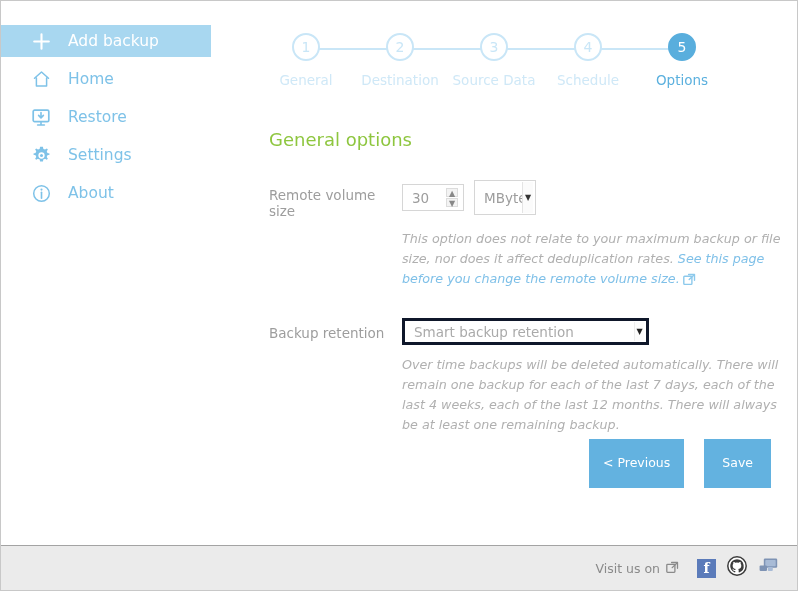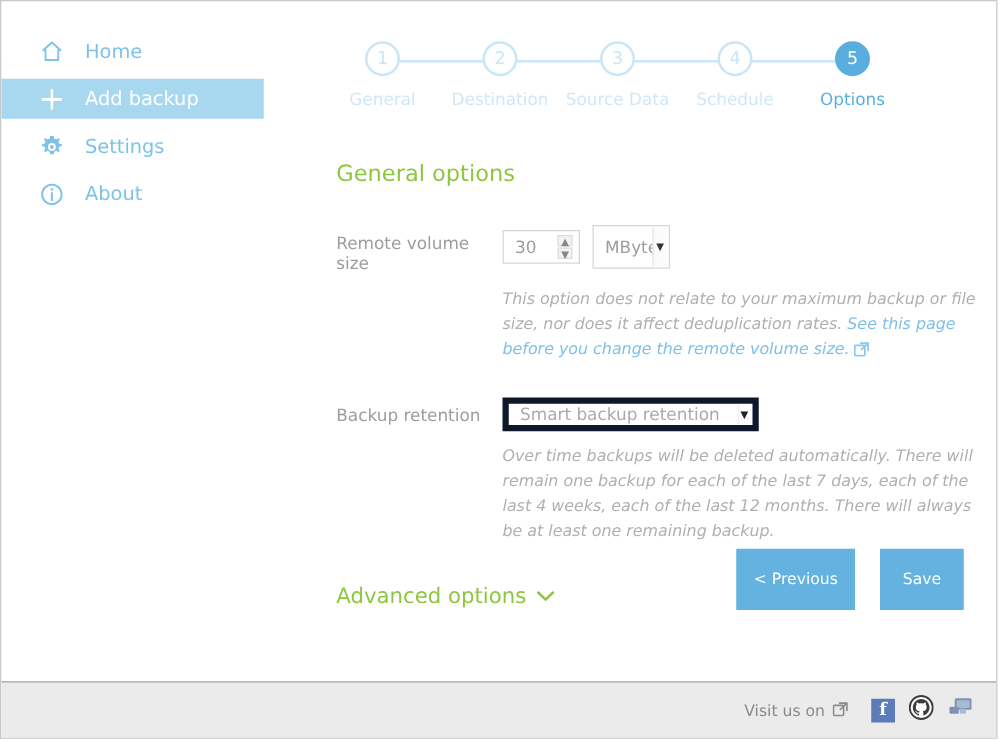--- a/index.html
+++ b/index.html
@@ -212,23 +212,23 @@
     align-items: center;
     justify-content: center;
     border-left: 1px solid #e4e4e4;
     background: #fbfbfb;
     font-size: 8px;
     color: #333;
   }
 
   .retention-select {
     position: relative;
-    width: 205px;
+    width: 247px;
     height: 27px;
-    border: 5px solid #0f172a;
+    border: 3px solid #0f172a;
     background: #ffffff;
     box-sizing: border-box;
     display: flex;
     align-items: center;
   }
   .retention-select .sel-text {
     font-size: 13.5px;
     color: #aaaaaa;
     padding-left: 9px;
   }
@@ -336,38 +336,49 @@
     box-sizing: border-box;
   }
 </style>
 </head>
 <body>
 
 <div id="app">
 
   <nav id="sidebar">
 
+    <div class="nav-item active">
+      <span class="nav-icon">
+        <svg width="19" height="19" viewBox="0 0 19 19">
+          <path d="M9.5 2.2 V16.8 M2.2 9.5 H16.8" fill="none" stroke="#ffffff" stroke-width="2.1" stroke-linecap="round"></path>
+        </svg>
+      </span>
+      <span class="nav-label">Add backup</span>
+    </div>
+
     <div class="nav-item">
       <span class="nav-icon">
         <svg width="19" height="18" viewBox="0 0 19 18">
           <path d="M2.5 8.2 L9.5 2 L16.5 8.2 M4.4 8.0 V16 H14.6 V8.0" fill="none" stroke="#7ec2e8" stroke-width="1.5" stroke-linejoin="round" stroke-linecap="round"></path>
         </svg>
       </span>
       <span class="nav-label">Home</span>
     </div>
 
-    <div class="nav-item active">
+    <div class="nav-item">
       <span class="nav-icon">
-        <svg width="19" height="19" viewBox="0 0 19 19">
-          <path d="M9.5 2.2 V16.8 M2.2 9.5 H16.8" fill="none" stroke="#ffffff" stroke-width="2.1" stroke-linecap="round"></path>
-        </svg>
-      </span>
-      <span class="nav-label">Add backup</span>
-    </div>
-
+        <svg width="20" height="19" viewBox="0 0 20 19">
+          <rect x="2.2" y="2.2" width="15.6" height="11.4" rx="1.4" fill="none" stroke="#7ec2e8" stroke-width="1.7"></rect>
+          <path d="M10 4.6 V9.6 M7.6 7.4 L10 9.9 L12.4 7.4" fill="none" stroke="#7ec2e8" stroke-width="1.6" stroke-linecap="round" stroke-linejoin="round"></path>
+          <path d="M6.6 17 H13.4" stroke="#7ec2e8" stroke-width="1.6" stroke-linecap="round"></path>
+          <path d="M10 13.6 V17" stroke="#7ec2e8" stroke-width="1.6"></path>
+        </svg>
+      </span>
+      <span class="nav-label">Restore</span>
+    </div>
 
     <div class="nav-item">
       <span class="nav-icon">
         <svg width="19" height="19" viewBox="0 0 20 20">
           <path fill="#7ec2e8" d="M10 0.9 l1.5 0 0.5 2.2 a6.8 6.8 0 0 1 1.7 0.7 l1.9 -1.2 1.1 1.1 -1.2 1.9 a6.8 6.8 0 0 1 0.7 1.7 l2.2 0.5 0 1.5 -2.2 0.5 a6.8 6.8 0 0 1 -0.7 1.7 l1.2 1.9 -1.1 1.1 -1.9 -1.2 a6.8 6.8 0 0 1 -1.7 0.7 l-0.5 2.2 -1.5 0 -1.5 0 -0.5 -2.2 a6.8 6.8 0 0 1 -1.7 -0.7 l-1.9 1.2 -1.1 -1.1 1.2 -1.9 a6.8 6.8 0 0 1 -0.7 -1.7 l-2.2 -0.5 0 -1.5 2.2 -0.5 a6.8 6.8 0 0 1 0.7 -1.7 l-1.2 -1.9 1.1 -1.1 1.9 1.2 a6.8 6.8 0 0 1 1.7 -0.7 l0.5 -2.2 z"></path>
           <circle cx="10" cy="10" r="3.3" fill="#ffffff"></circle>
           <circle cx="10" cy="10" r="1.6" fill="#7ec2e8"></circle>
         </svg>
       </span>
       <span class="nav-label">Settings</span>
@@ -455,28 +466,20 @@
         <div class="retention-select">
           <span class="sel-text">Smart backup retention</span>
           <span class="sel-arrow">▼</span>
         </div>
       </div>
     </div>
 
     <div class="help-text">Over time backups will be deleted automatically. There will remain one backup for each of the last 7 days, each of the last 4 weeks, each of the last 12 months. There will always be at least one remaining backup.</div>
 
     
-    <div class="advanced-toggle">
-      <span>Advanced options</span>
-      <span>
-        <svg width="15" height="10" viewBox="0 0 15 10">
-          <path d="M1.6 2 L7.5 7.7 L13.4 2" fill="none" stroke="#8ec63f" stroke-width="2" stroke-linecap="round" stroke-linejoin="round"></path>
-        </svg>
-      </span>
-    </div>
 
     
     <div class="button-row">
       <button class="btn">&lt; Previous</button>
       <button class="btn save">Save</button>
     </div>
   </div>
 
   <div id="footer">
     <span class="visit-text">Visit us on</span>

